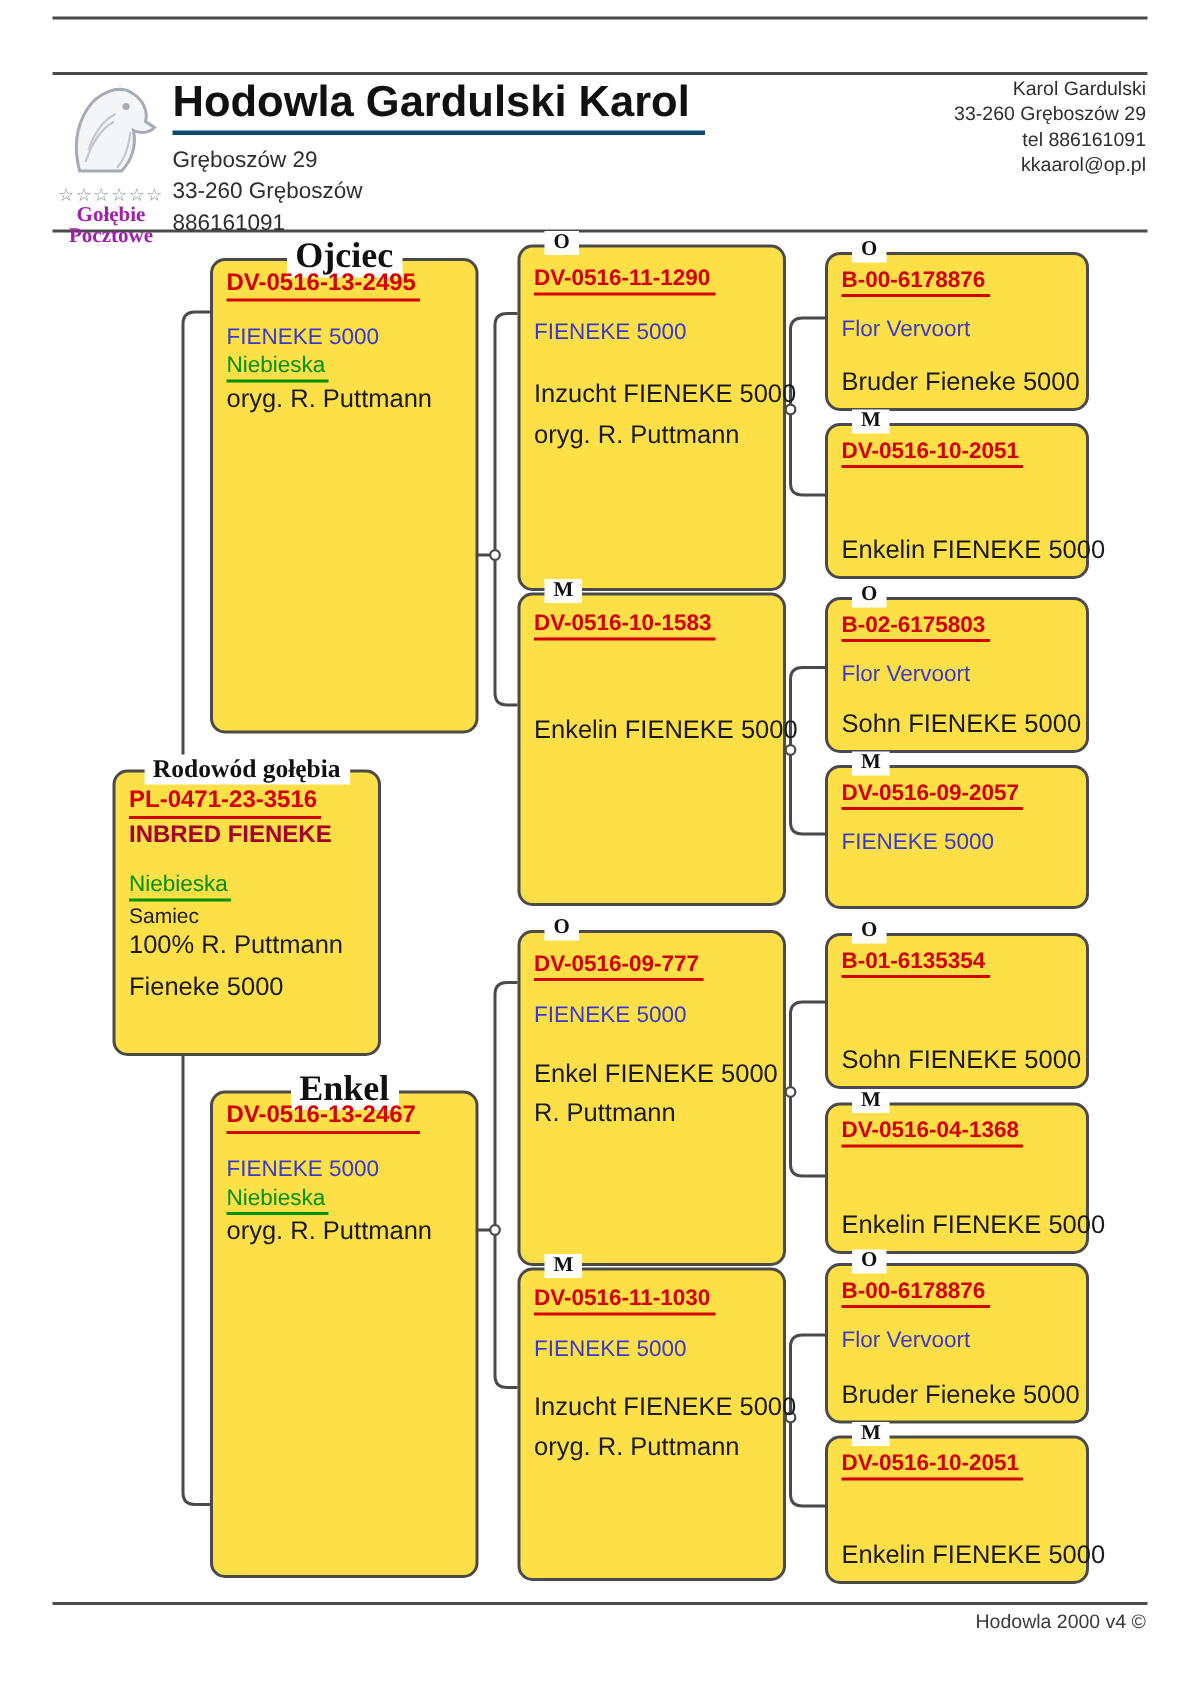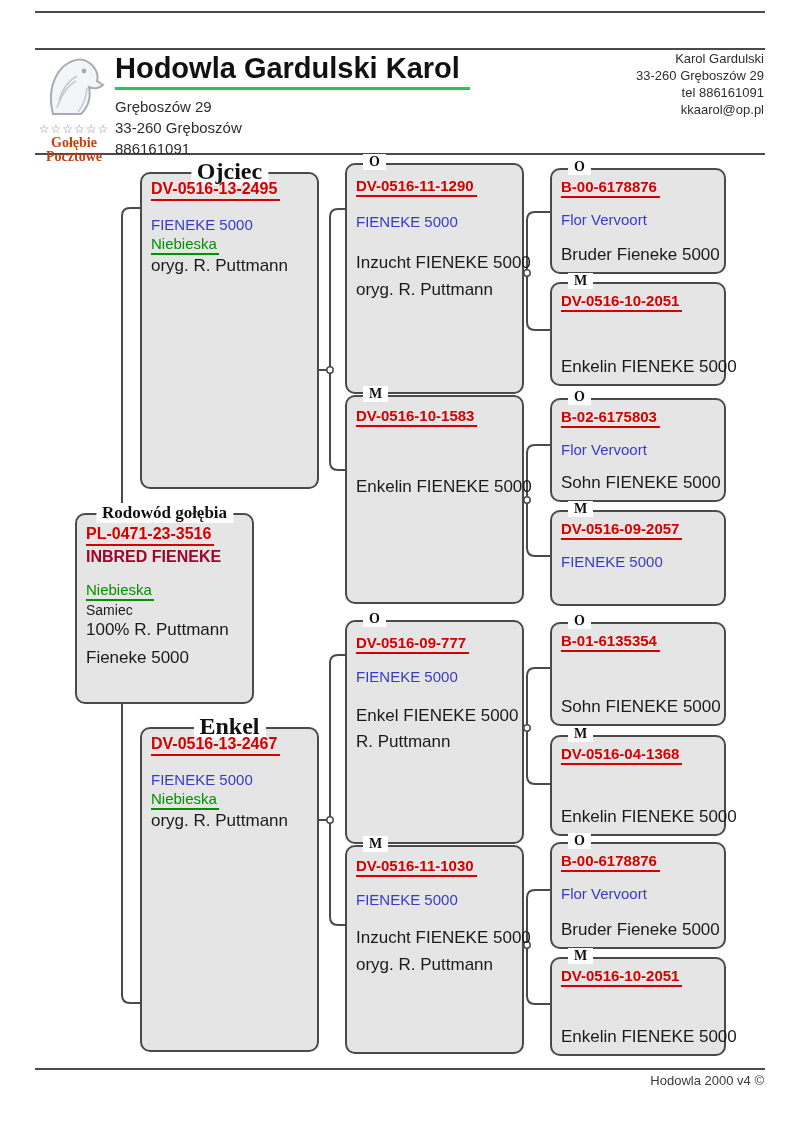--- a/index.html
+++ b/index.html
@@ -1,28 +1,28 @@
 <!DOCTYPE html>
 <html><head>
 <meta charset="utf-8">
 <style>
   html,body{margin:0;padding:0;background:#fff;}
   .page{position:relative;width:800px;height:1131px;background:#fff;overflow:hidden;
         font-family:"Liberation Sans", sans-serif;color:#1a1a1a;}
   .hr{position:absolute;height:2px;background:#4a4a4a;}
   
   .hdr-title{position:absolute;left:115px;top:52px;font-size:29px;font-weight:bold;color:#111;
-             border-bottom:3px solid #22c55e;padding:0 10px 2px 0;white-space:nowrap;}
+             border-bottom:3px solid #0c4a6e;padding:0 10px 2px 0;white-space:nowrap;}
   .hdr-addr{position:absolute;left:115px;top:96px;font-size:15px;line-height:21px;color:#2e2e2e;}
   .hdr-contact{position:absolute;right:36px;top:50px;font-size:13px;line-height:17px;color:#2e2e2e;text-align:right;}
   .logo{position:absolute;left:36px;top:54px;width:76px;text-align:center;}
   .logo .stars{font-size:12px;letter-spacing:1px;color:#8a8f9a;white-space:nowrap;}
-  .logo .lname{font-family:"Liberation Serif", serif;font-weight:bold;font-size:14px;line-height:14px;color:#c2410c;}
+  .logo .lname{font-family:"Liberation Serif", serif;font-weight:bold;font-size:14px;line-height:14px;color:#a21caf;}
   
-  .box{position:absolute;background:#e5e5e5;border:2px solid #4a4a4a;border-radius:10px;z-index:2;}
+  .box{position:absolute;background:#fde047;border:2px solid #4a4a4a;border-radius:10px;z-index:2;}
   .legend{position:absolute;background:#fff;padding:0 6px;white-space:nowrap;
           font-family:"Liberation Serif", serif;font-weight:bold;color:#111;}
   .legend.center{left:50%;transform:translateX(-50%);}
   .legend.big{font-size:24px;top:-16px;}
   .legend.mid{font-size:17px;top:-12px;}
   .legend.sm{font-size:14px;top:-11px;left:16px;}
   .bl{position:absolute;left:9px;white-space:nowrap;}
   .ring{display:inline-block;font-weight:bold;font-size:15px;color:#d40000;
         border-bottom:2px solid #d40000;padding:0 3px 1px 0;}
   .ring.lg{font-size:16px;}

